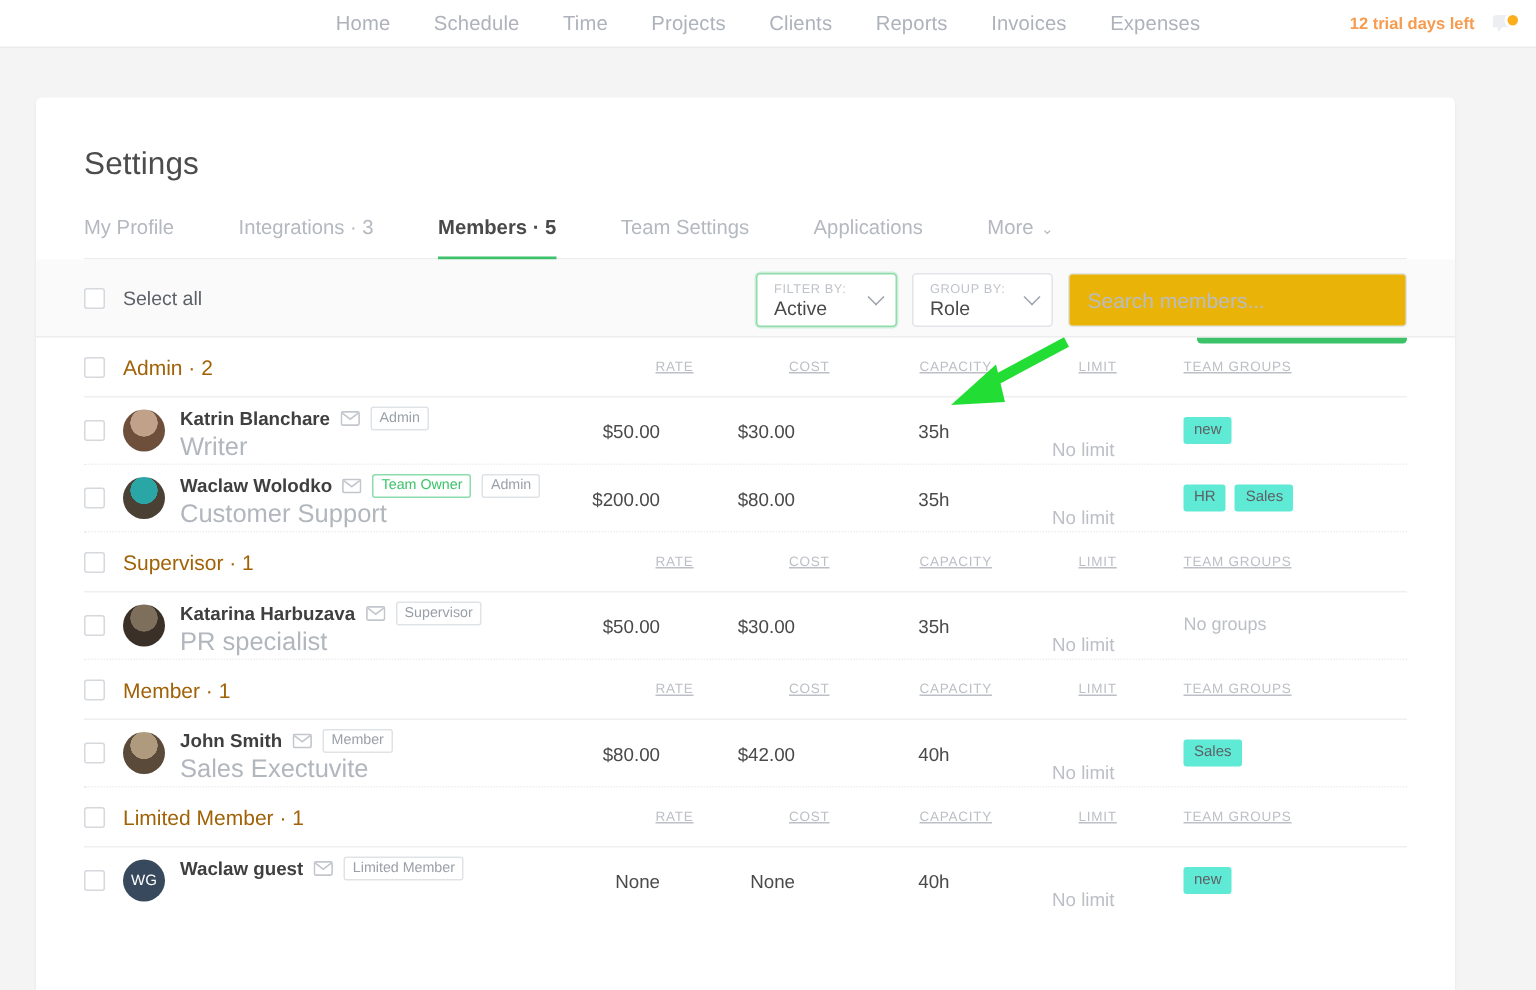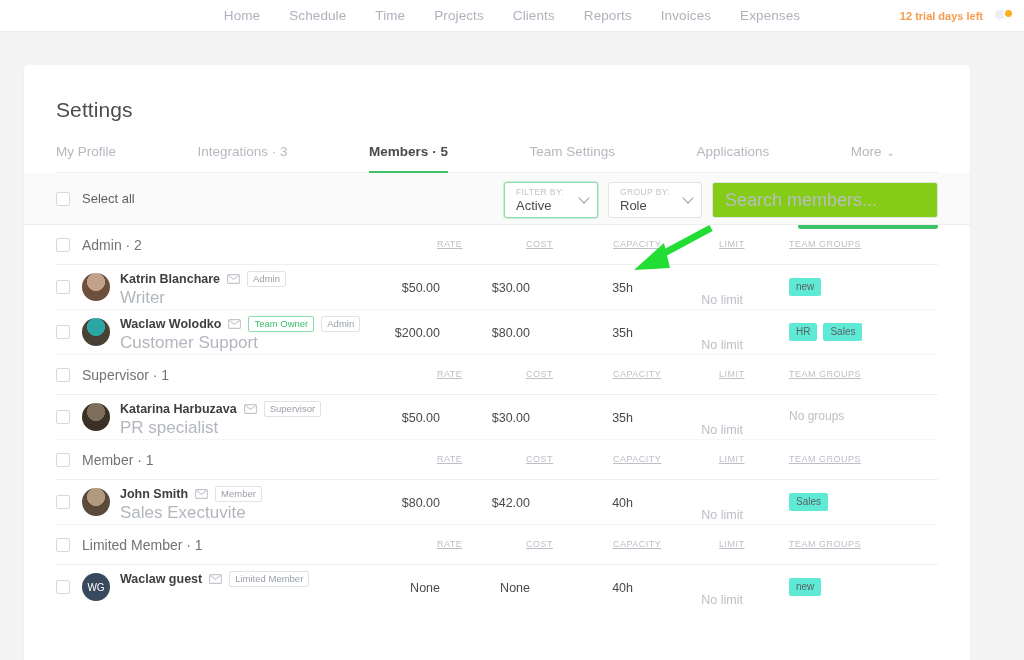--- a/index.html
+++ b/index.html
@@ -58,21 +58,20 @@
   }
 
   .card-head { position: relative; padding: 33px 32px 0 32px; }
   .page-title { font-size: 21px; color: #4c4c4c; font-weight: normal; letter-spacing: .1px; }
 
   .tabs {
     display: flex; align-items: flex-end; gap: 0;
     margin-top: 22px;
     border-bottom: 1px solid #ededed;
     position: relative;
-    justify-content: space-between;
   }
   .tab {
     font-size: 13.5px; color: #b4b8bf;
     padding: 0 0 13px 0; margin-right: 43px;
     cursor: pointer; position: relative; white-space: nowrap;
   }
   .tab.active { color: #4a4a4a; font-weight: bold; }
   .tab.active::after {
     content: ""; position: absolute; left: 0; right: 0; bottom: -1px;
     height: 2px; background: #3fc16c;
@@ -117,38 +116,38 @@
   .dd-value { font-size: 13px; color: #4a4a4a; line-height: 16px; }
   .dd-chev {
     position: absolute; right: 9px; top: 11px;
     width: 8px; height: 8px;
     border-right: 1.6px solid #9da2aa; border-bottom: 1.6px solid #9da2aa;
     transform: rotate(45deg);
   }
   .search {
     width: 226px; height: 36px;
     border: 1px solid #e2e4e7; border-radius: 3px;
-    background: #84cc16;
-    font-size: 18px; color: #4a4a4a;
+    background: #eab308;
+    font-size: 14px; color: #4a4a4a;
     font-family: inherit;
     padding: 0 12px;
     outline: none;
   }
   .search::placeholder { color: #b9bdc3; }
 
   
   .table { padding: 0 32px; }
 
   .group-head {
     display: flex; align-items: center;
     height: 40px;
     border-bottom: 1px solid #efefef;
     position: relative;
   }
-  .group-title { font-size: 14px; color: #737373; margin-left: 12px; white-space: nowrap; }
+  .group-title { font-size: 14px; color: #a16207; margin-left: 12px; white-space: nowrap; }
   .col-heads { position: absolute; left: 0; right: 0; top: 0; height: 40px; }
   .col-head {
     position: absolute; top: 14px;
     font-size: 9px; color: #bcbfc5; letter-spacing: .5px;
     white-space: nowrap;
     text-decoration: underline;
   }
 
   .member-row {
     display: block; position: relative;

